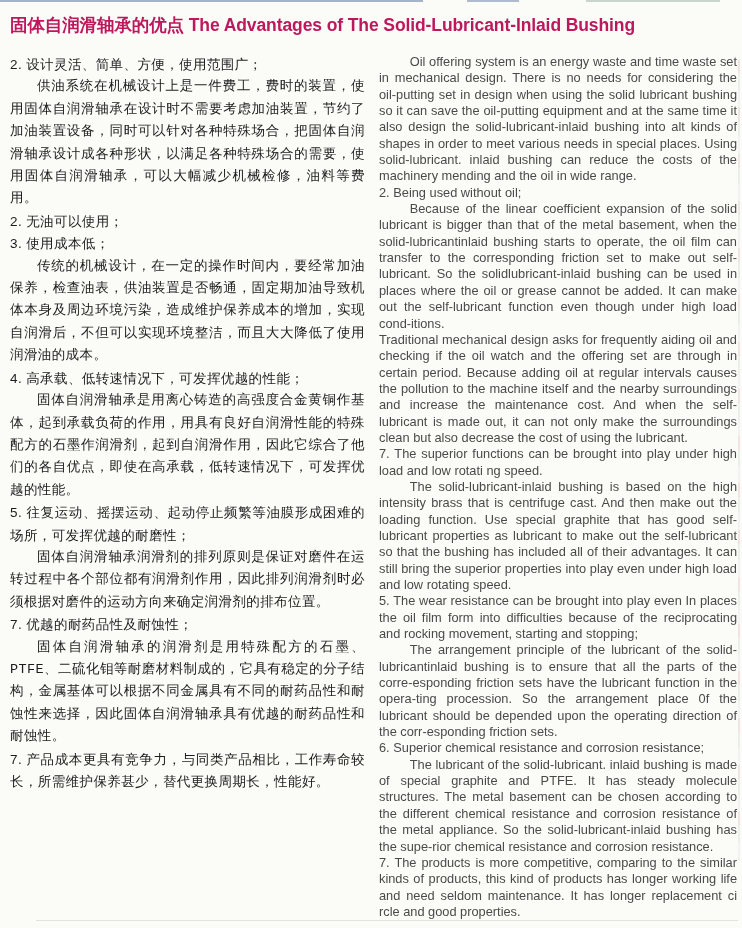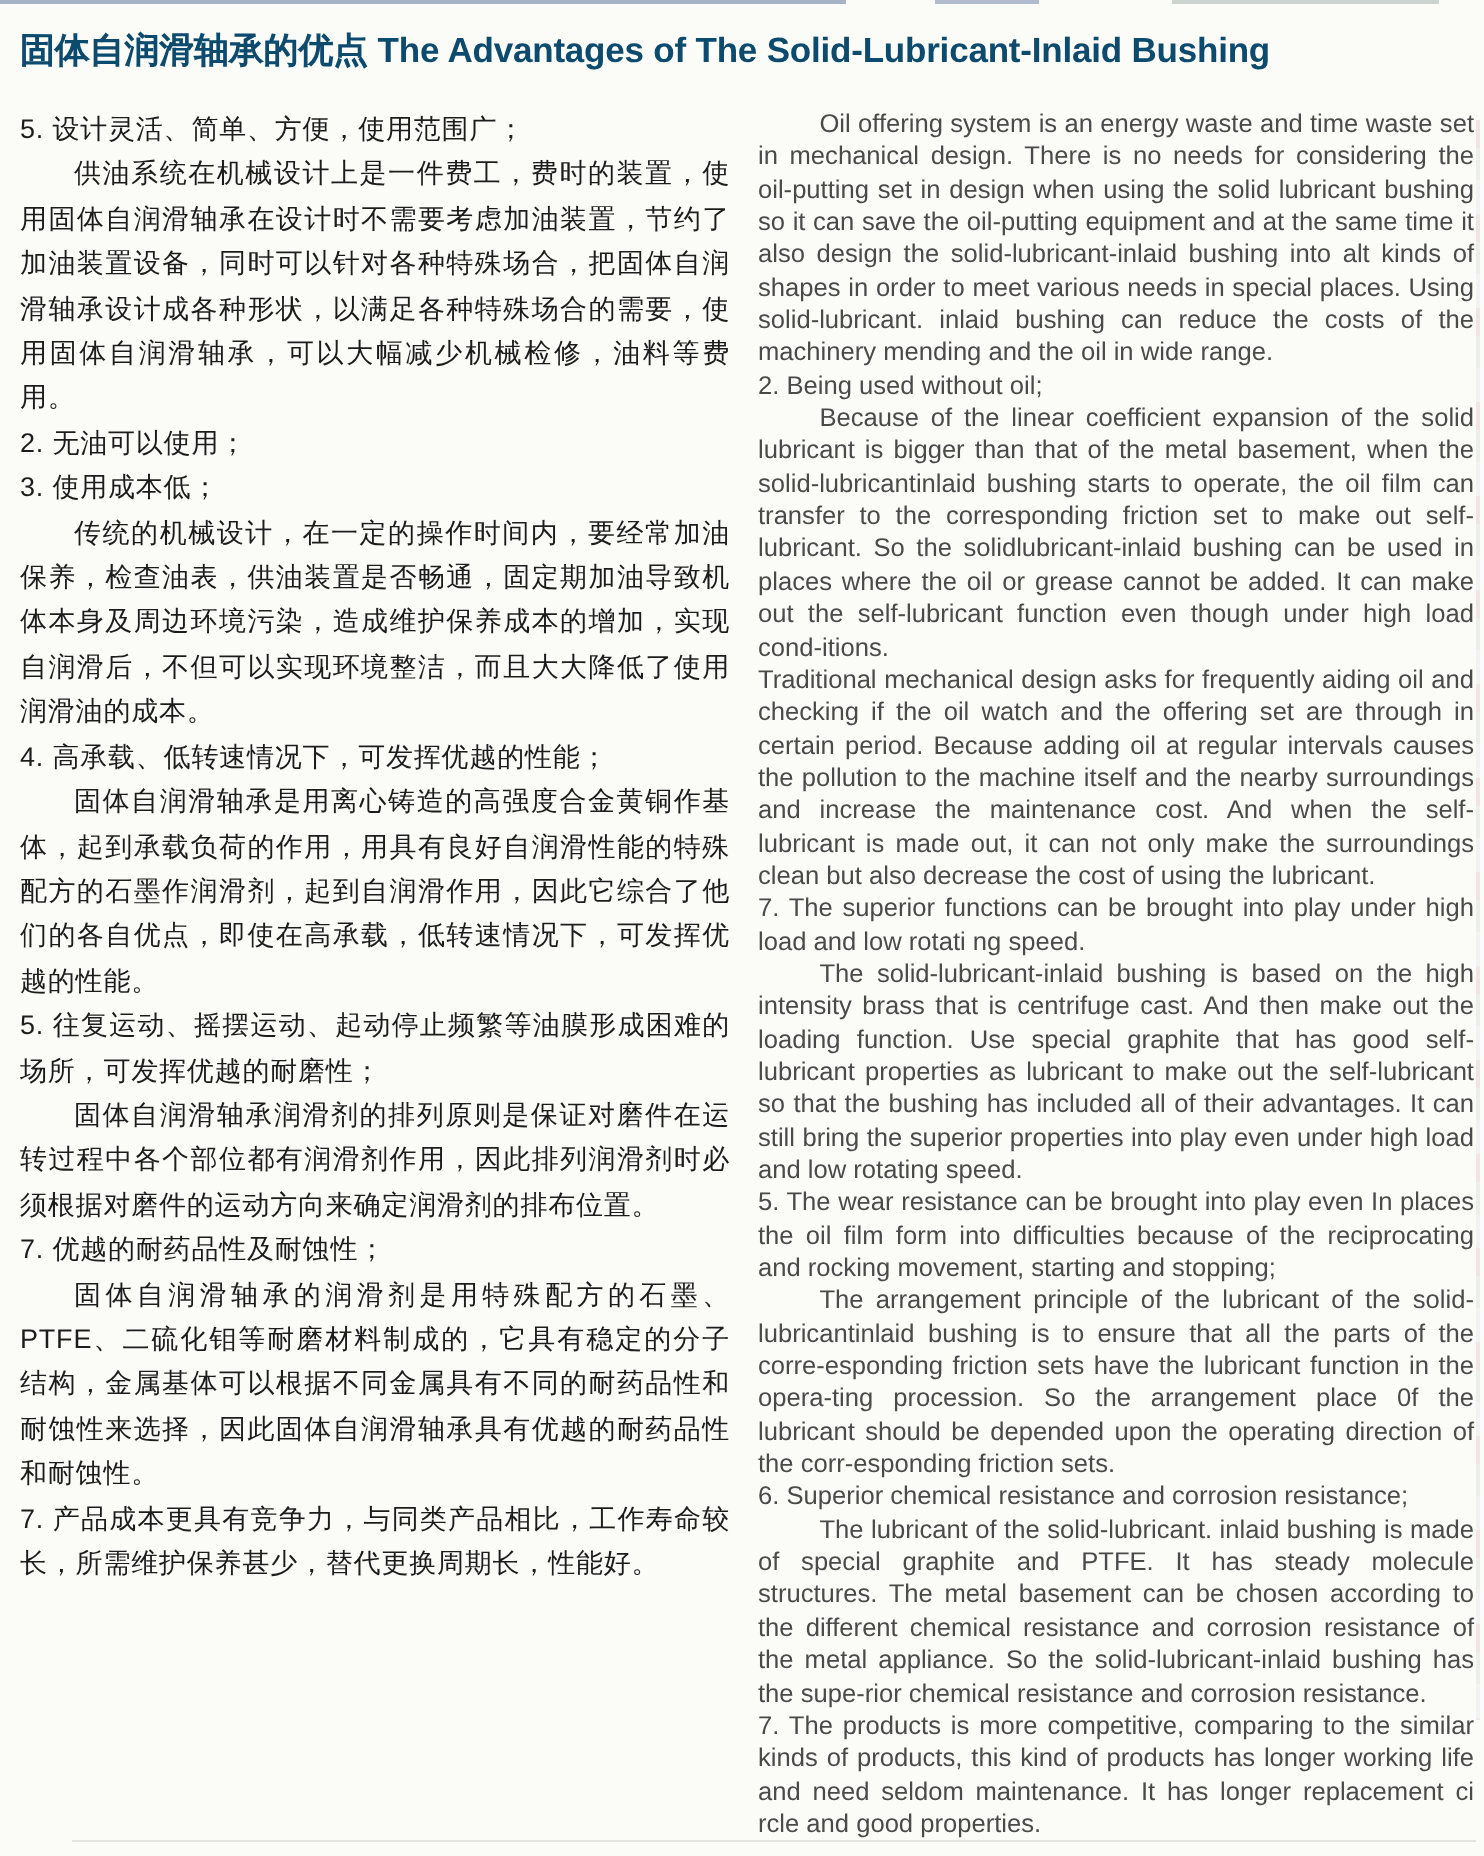--- a/index.html
+++ b/index.html
@@ -21,33 +21,33 @@
       rgba(62,92,140,0) 97%);
   }
   .scan-edge {
     position:absolute; top:60px; right:2px; width:2px; height:800px;
     background:repeating-linear-gradient(180deg,
       rgba(200,120,140,.18) 0 14px, rgba(140,180,150,.15) 14px 30px,
       rgba(180,180,220,.12) 30px 47px);
   }
   .page-title {
     position:absolute; top:13px; left:10px; width:720px;
-    color:#0c4a6e; font-weight:bold; font-size:17.5px;
+    color:#be185d; font-weight:bold; font-size:17.5px;
     letter-spacing:-0.1px; white-space:nowrap;
   }
   .columns {
     position:absolute; top:54px; left:10px; width:727px;
     display:flex; gap:14px;
   }
   .col-left {
     width:355px; flex:0 0 355px;
     font-size:13.5px; line-height:22.4px; letter-spacing:0.4px;
     color:#1c1c1c; text-align:justify;
   }
-  .col-left .p { text-indent:2em; }
+  .col-left .p { text-indent:2em;font-family:Liberation Mono, monospace; }
   .col-right {
     width:358px; flex:0 0 358px;
     font-size:12.8px; line-height:16.35px;
     color:#4a4a4a; text-align:justify;
   }
   .col-right .p { text-indent:2.4em; }
   .bottom-rule {
     position:absolute; top:920px; left:36px; width:702px; height:1px;
     background:#e3e3df;
   }
@@ -59,21 +59,21 @@
 <div class="scan-edge"></div>
 
 <div class="page-title">
   <span>固体自润滑轴承的优点</span>
   <span>The Advantages of The Solid-Lubricant-Inlaid Bushing</span>
 </div>
 
 <div class="columns">
 
   <div class="col-left">
-    <div class="h">5. 设计灵活、简单、方便，使用范围广；</div>
+    <div class="h">2. 设计灵活、简单、方便，使用范围广；</div>
     <div class="p">供油系统在机械设计上是一件费工，费时的装置，使用固体自润滑轴承在设计时不需要考虑加油装置，节约了加油装置设备，同时可以针对各种特殊场合，把固体自润滑轴承设计成各种形状，以满足各种特殊场合的需要，使用固体自润滑轴承，可以大幅减少机械检修，油料等费用。</div>
     <div class="h">2. 无油可以使用；</div>
     <div class="h">3. 使用成本低；</div>
     <div class="p">传统的机械设计，在一定的操作时间内，要经常加油保养，检查油表，供油装置是否畅通，固定期加油导致机体本身及周边环境污染，造成维护保养成本的增加，实现自润滑后，不但可以实现环境整洁，而且大大降低了使用润滑油的成本。</div>
     <div class="h">4. 高承载、低转速情况下，可发挥优越的性能；</div>
     <div class="p">固体自润滑轴承是用离心铸造的高强度合金黄铜作基体，起到承载负荷的作用，用具有良好自润滑性能的特殊配方的石墨作润滑剂，起到自润滑作用，因此它综合了他们的各自优点，即使在高承载，低转速情况下，可发挥优越的性能。</div>
     <div class="h">5. 往复运动、摇摆运动、起动停止频繁等油膜形成困难的场所，可发挥优越的耐磨性；</div>
     <div class="p">固体自润滑轴承润滑剂的排列原则是保证对磨件在运转过程中各个部位都有润滑剂作用，因此排列润滑剂时必须根据对磨件的运动方向来确定润滑剂的排布位置。</div>
     <div class="h">7. 优越的耐药品性及耐蚀性；</div>
     <div class="p">固体自润滑轴承的润滑剂是用特殊配方的石墨、PTFE、二硫化钼等耐磨材料制成的，它具有稳定的分子结构，金属基体可以根据不同金属具有不同的耐药品性和耐蚀性来选择，因此固体自润滑轴承具有优越的耐药品性和耐蚀性。</div>

